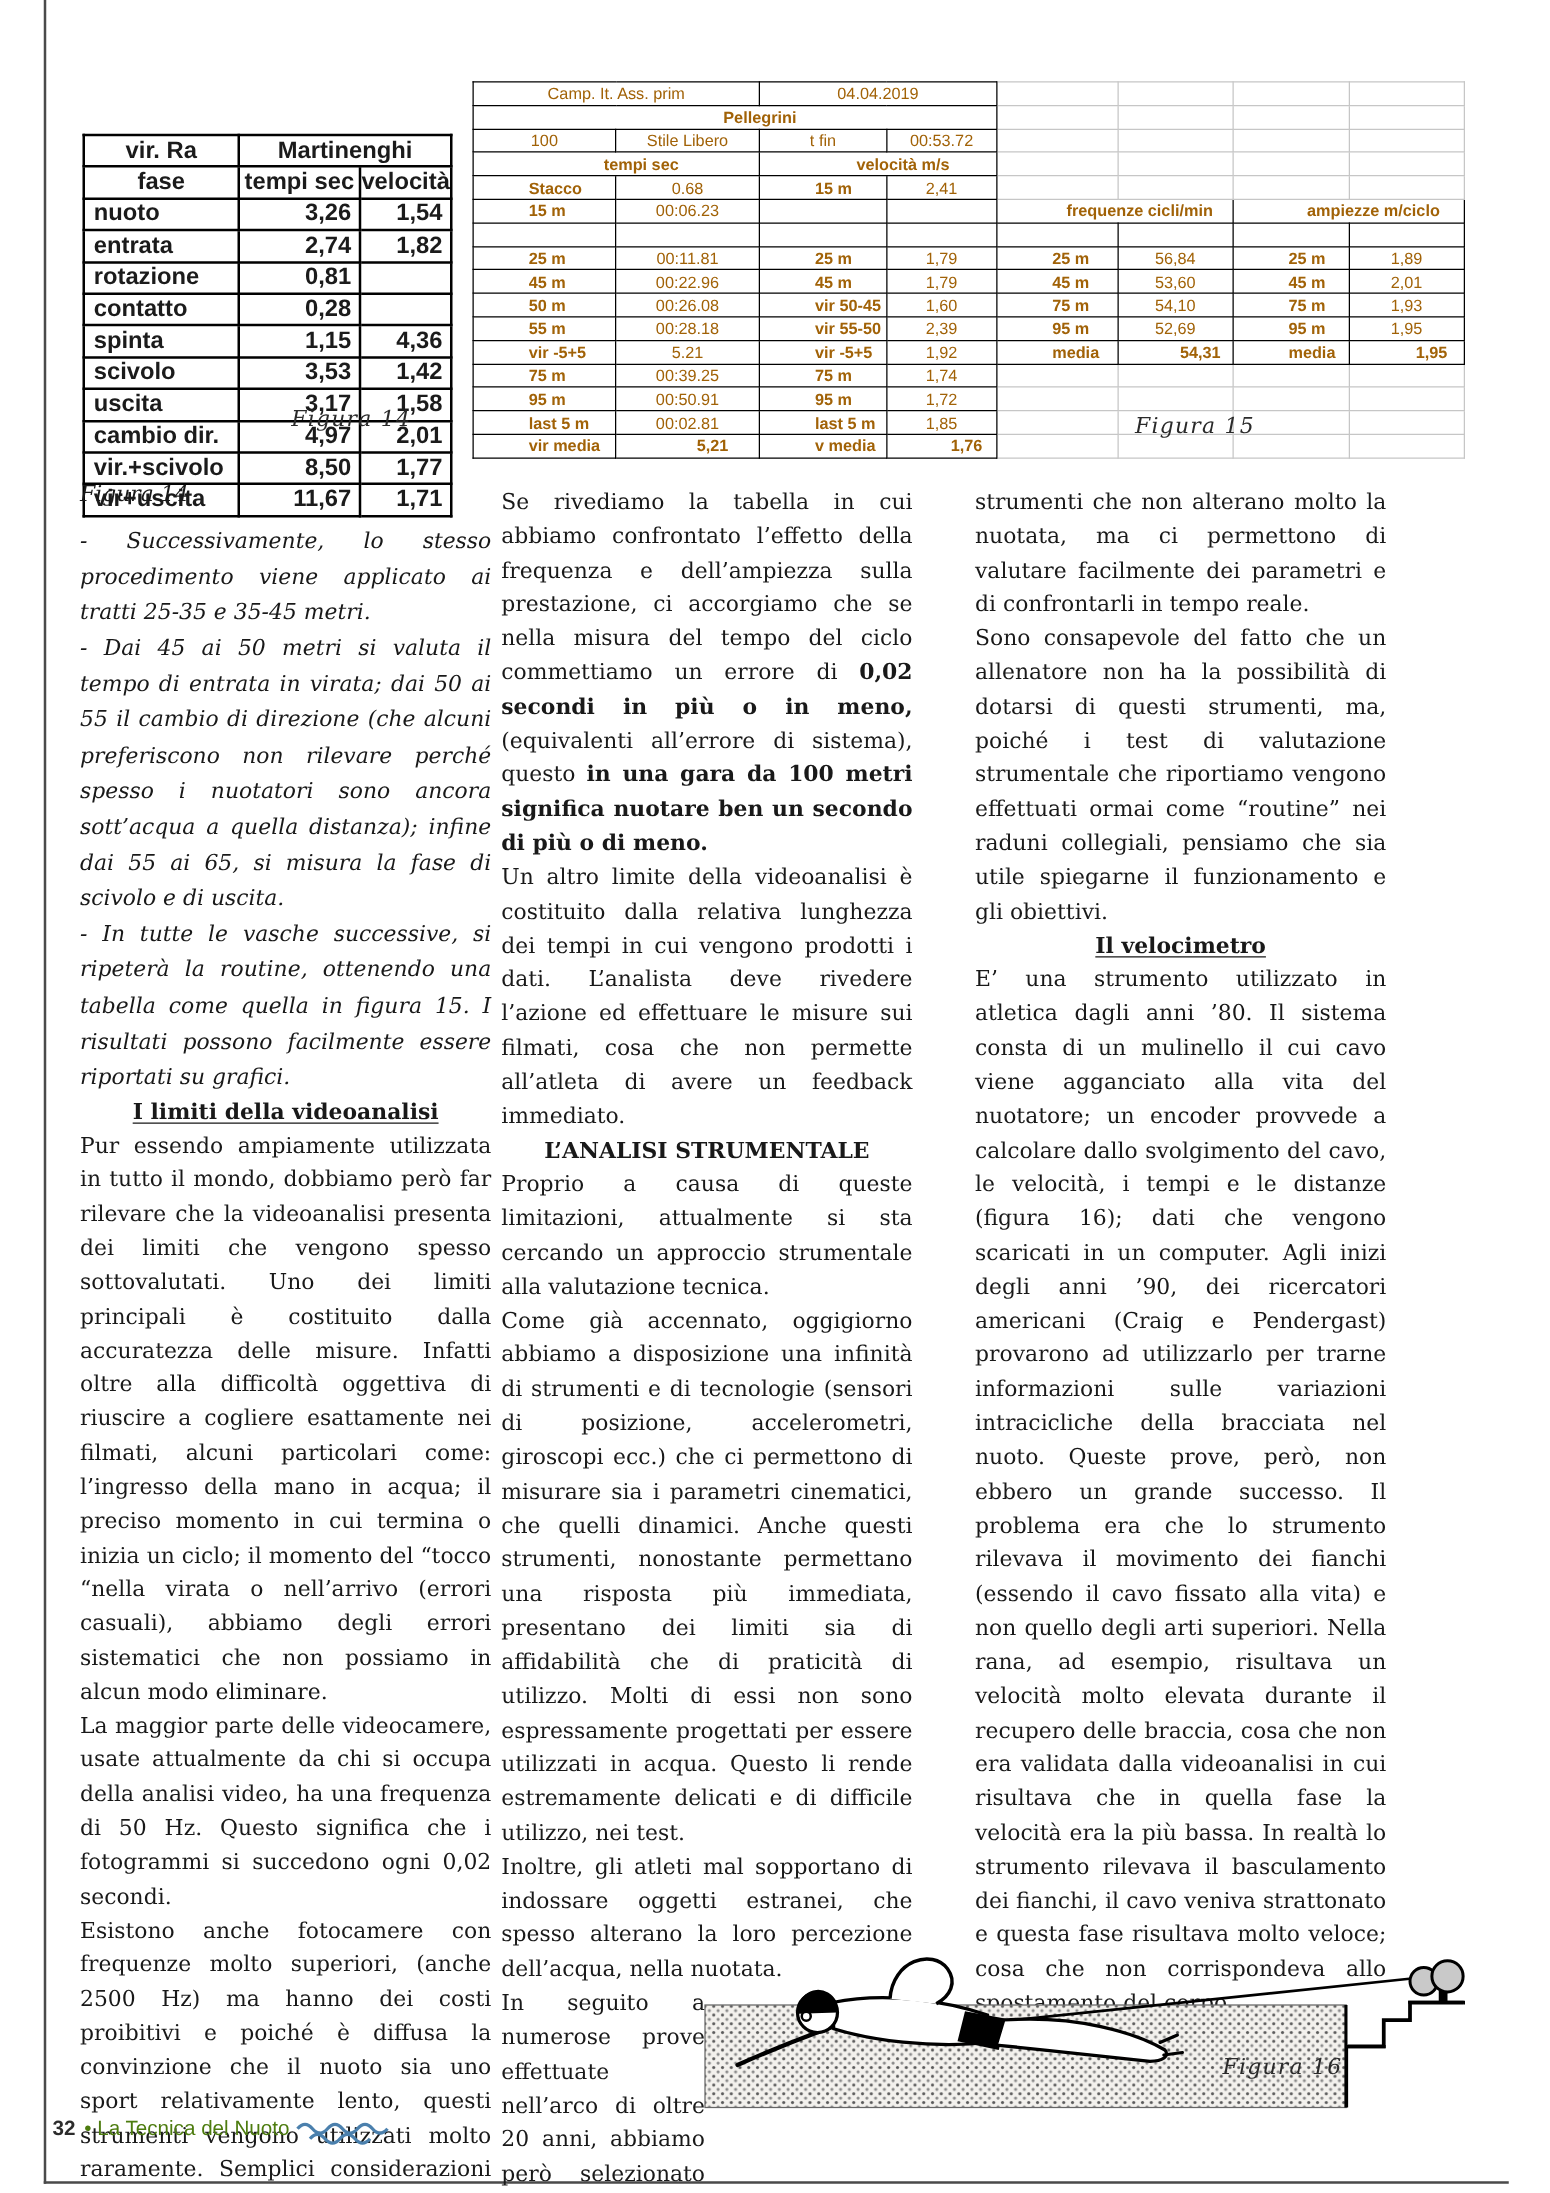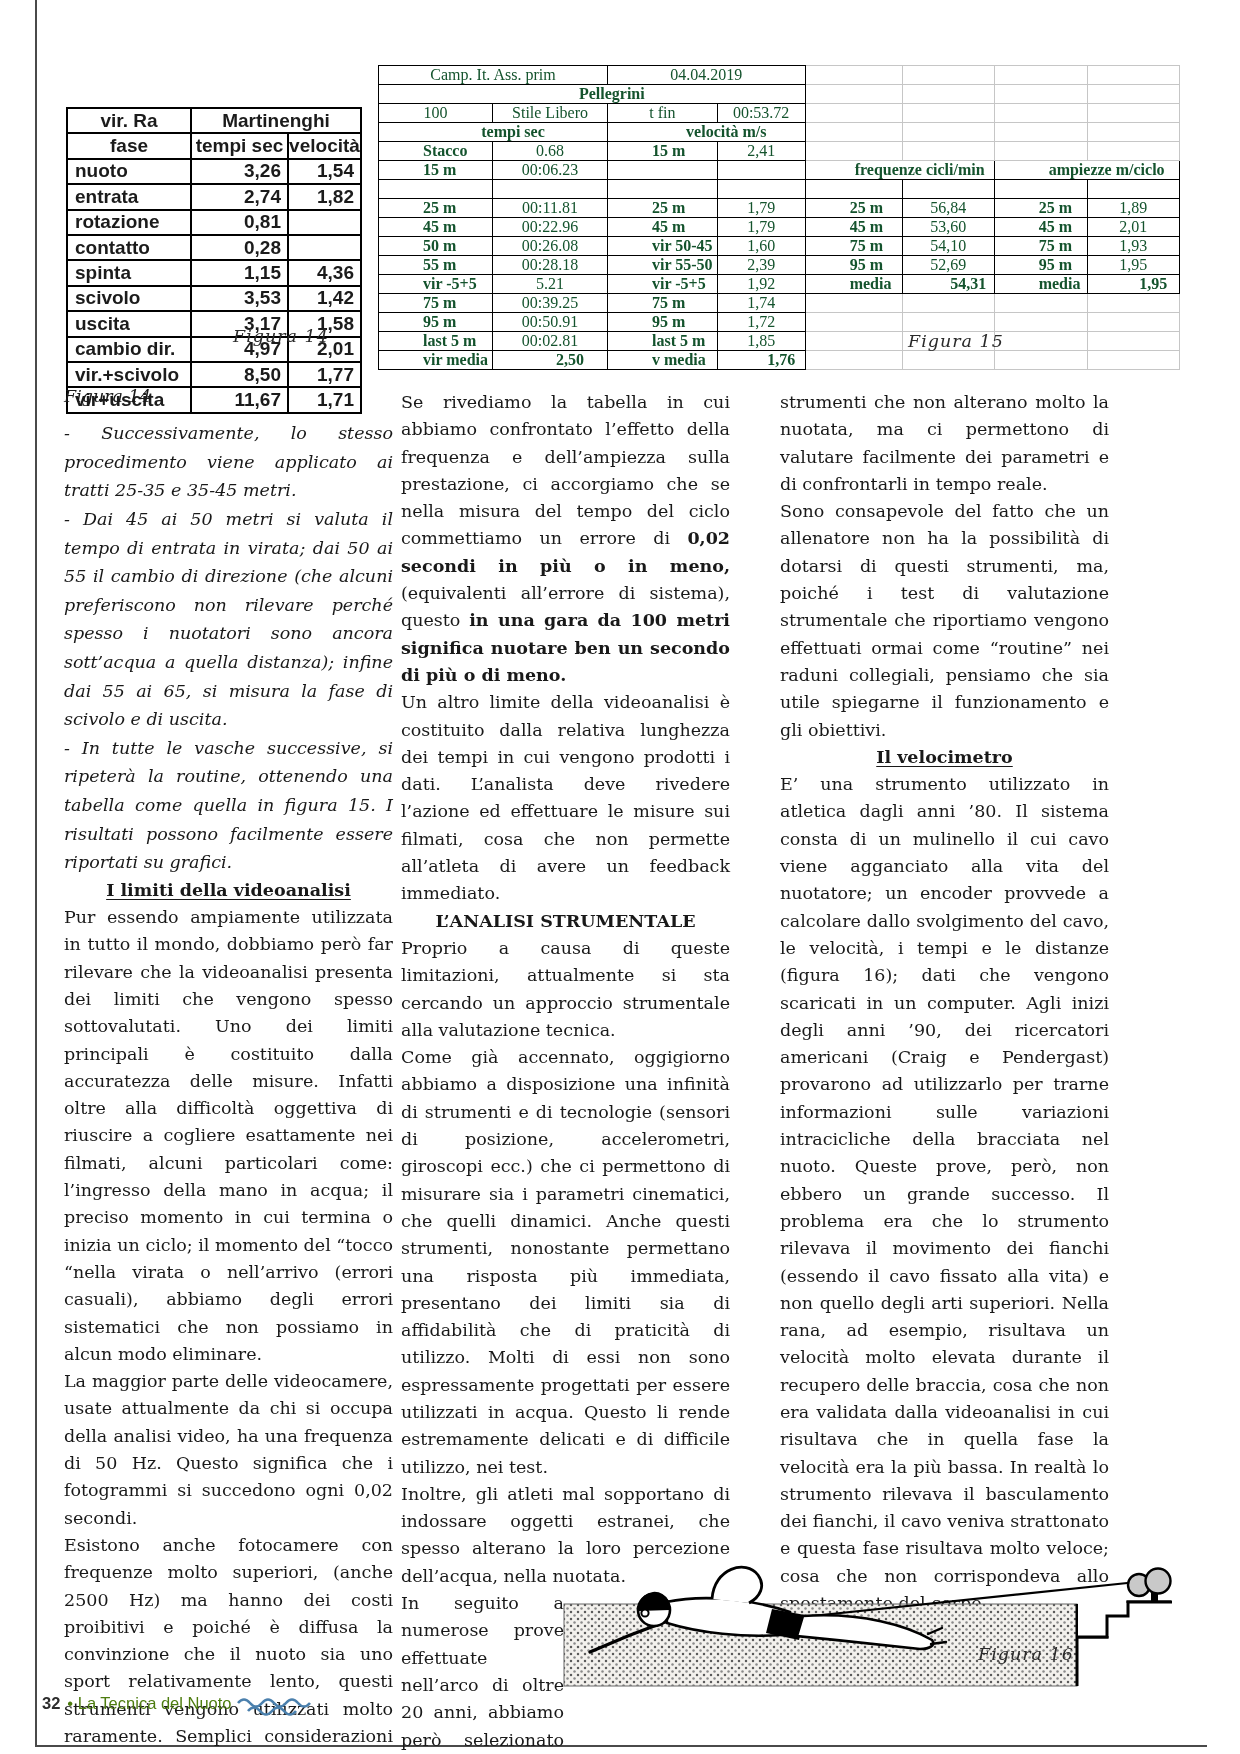--- a/index.html
+++ b/index.html
@@ -17,21 +17,21 @@
   .t14 td.lbl { text-align:left; padding:0 4px 0 7px; }
   .t14 td.num { text-align:right; padding:0 6px 0 4px; }
 
   .wm14 { position:absolute; left:233px; top:326px; font-style:italic; font-size:17.5px;
           color:#2a2a2a; z-index:5; letter-spacing:1px; }
   .cap15 { position:absolute; left:908px; top:331px; font-style:italic; font-size:17.5px;
            color:#2a2a2a; z-index:5; letter-spacing:1px; }
 
   
   table.t15 { position:absolute; left:378px; top:65px; border-collapse:collapse;
-              font-family:Liberation Serif, serif; font-size:16px; color:#14532d; table-layout:fixed; }
+              font-family:Liberation Sans, sans-serif; font-size:13px; color:#a16207; table-layout:fixed; }
   .t15 td { height:18.8px; padding:0 4px; white-space:nowrap; overflow:hidden; background:#fff; }
   .t15 td.k { border:1.6px solid #000; }
   .t15 td.g { border:1px solid #c6c6c6; }
   .t15 td.b { font-weight:bold;padding-left:44px; }
   .t15 td.c { text-align:center; }
   .t15 td.l { text-align:left; }
 
   
   .textcol { position:absolute; width:329px; font-size:17.5px; line-height:27.3px;
              text-align:justify; color:#191919; }
@@ -280,21 +280,21 @@
           <td class="k c">00:02.81</td>
           <td class="k l b">last 5 m</td>
           <td class="k c">1,85</td>
           <td class="g"></td>
           <td class="g"></td>
           <td class="g"></td>
           <td class="g"></td>
         </tr>
         <tr>
           <td class="k l b">vir media</td>
-          <td class="k c b">2,50</td>
+          <td class="k c b">5,21</td>
           <td class="k l b">v media</td>
           <td class="k c b">1,76</td>
           <td class="g"></td>
           <td class="g"></td>
           <td class="g"></td>
           <td class="g"></td>
         </tr>
       </tbody>
   </table>
   <div class="cap15">Figura 15</div>

